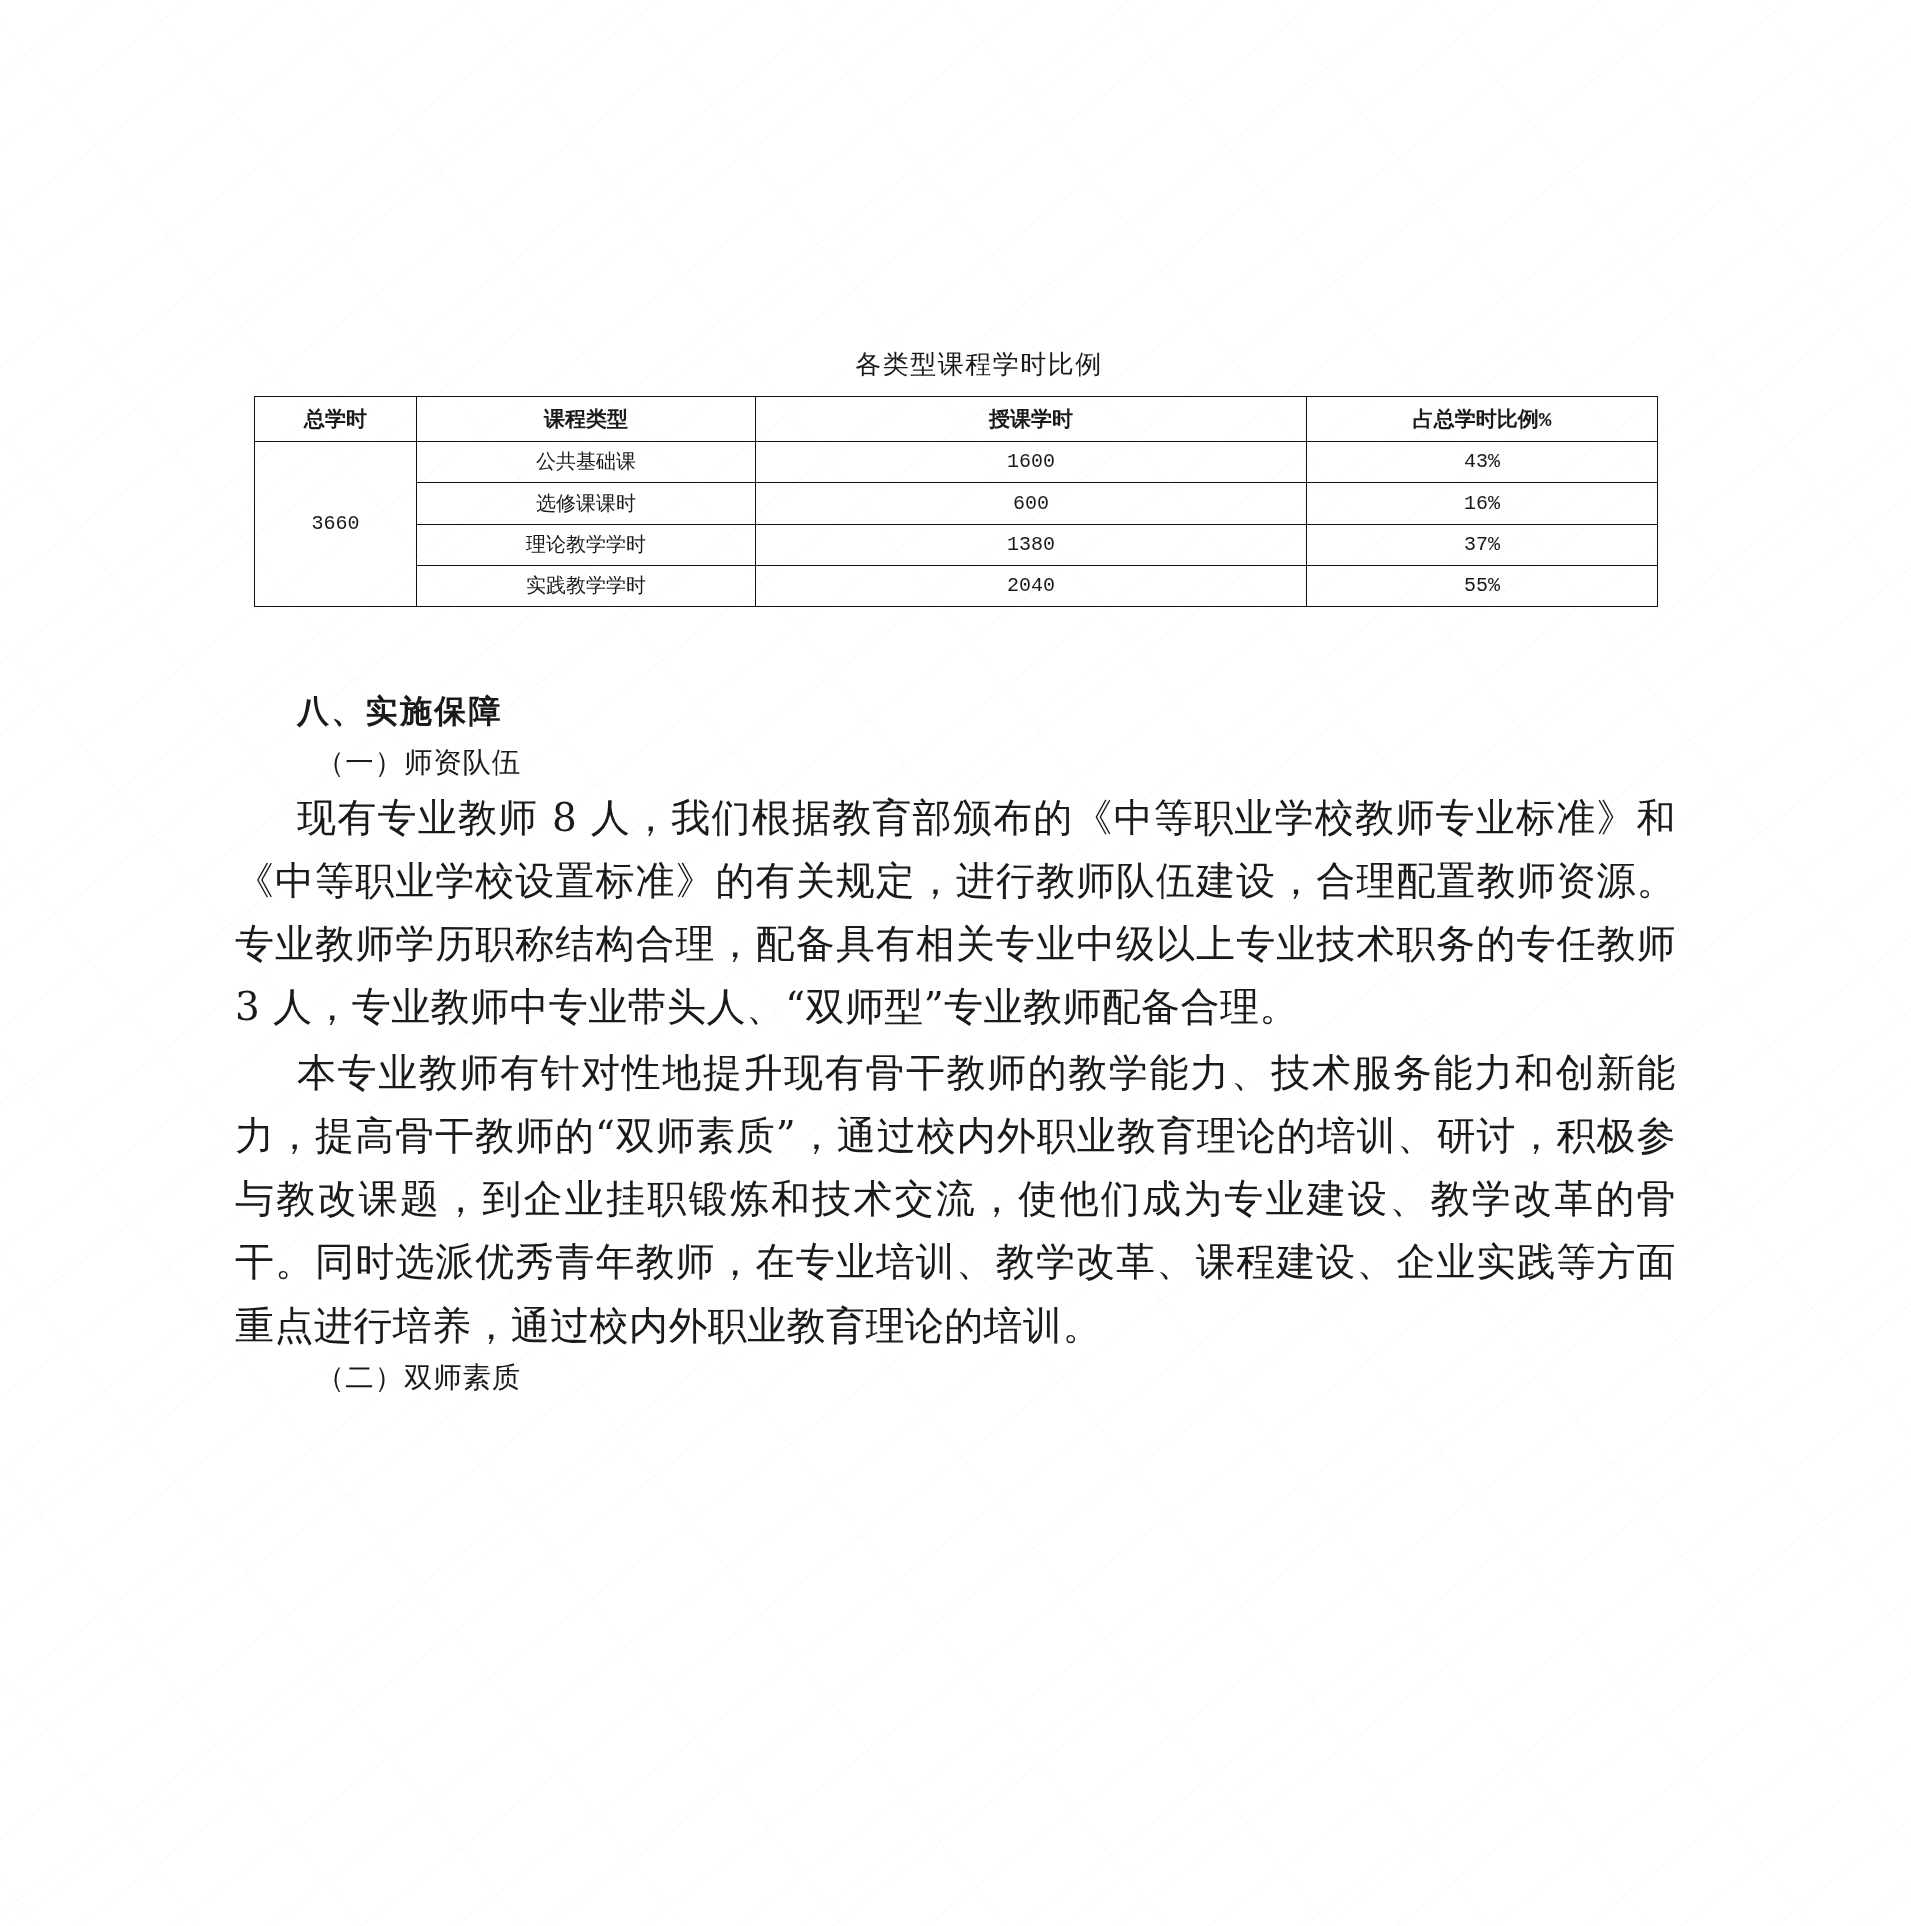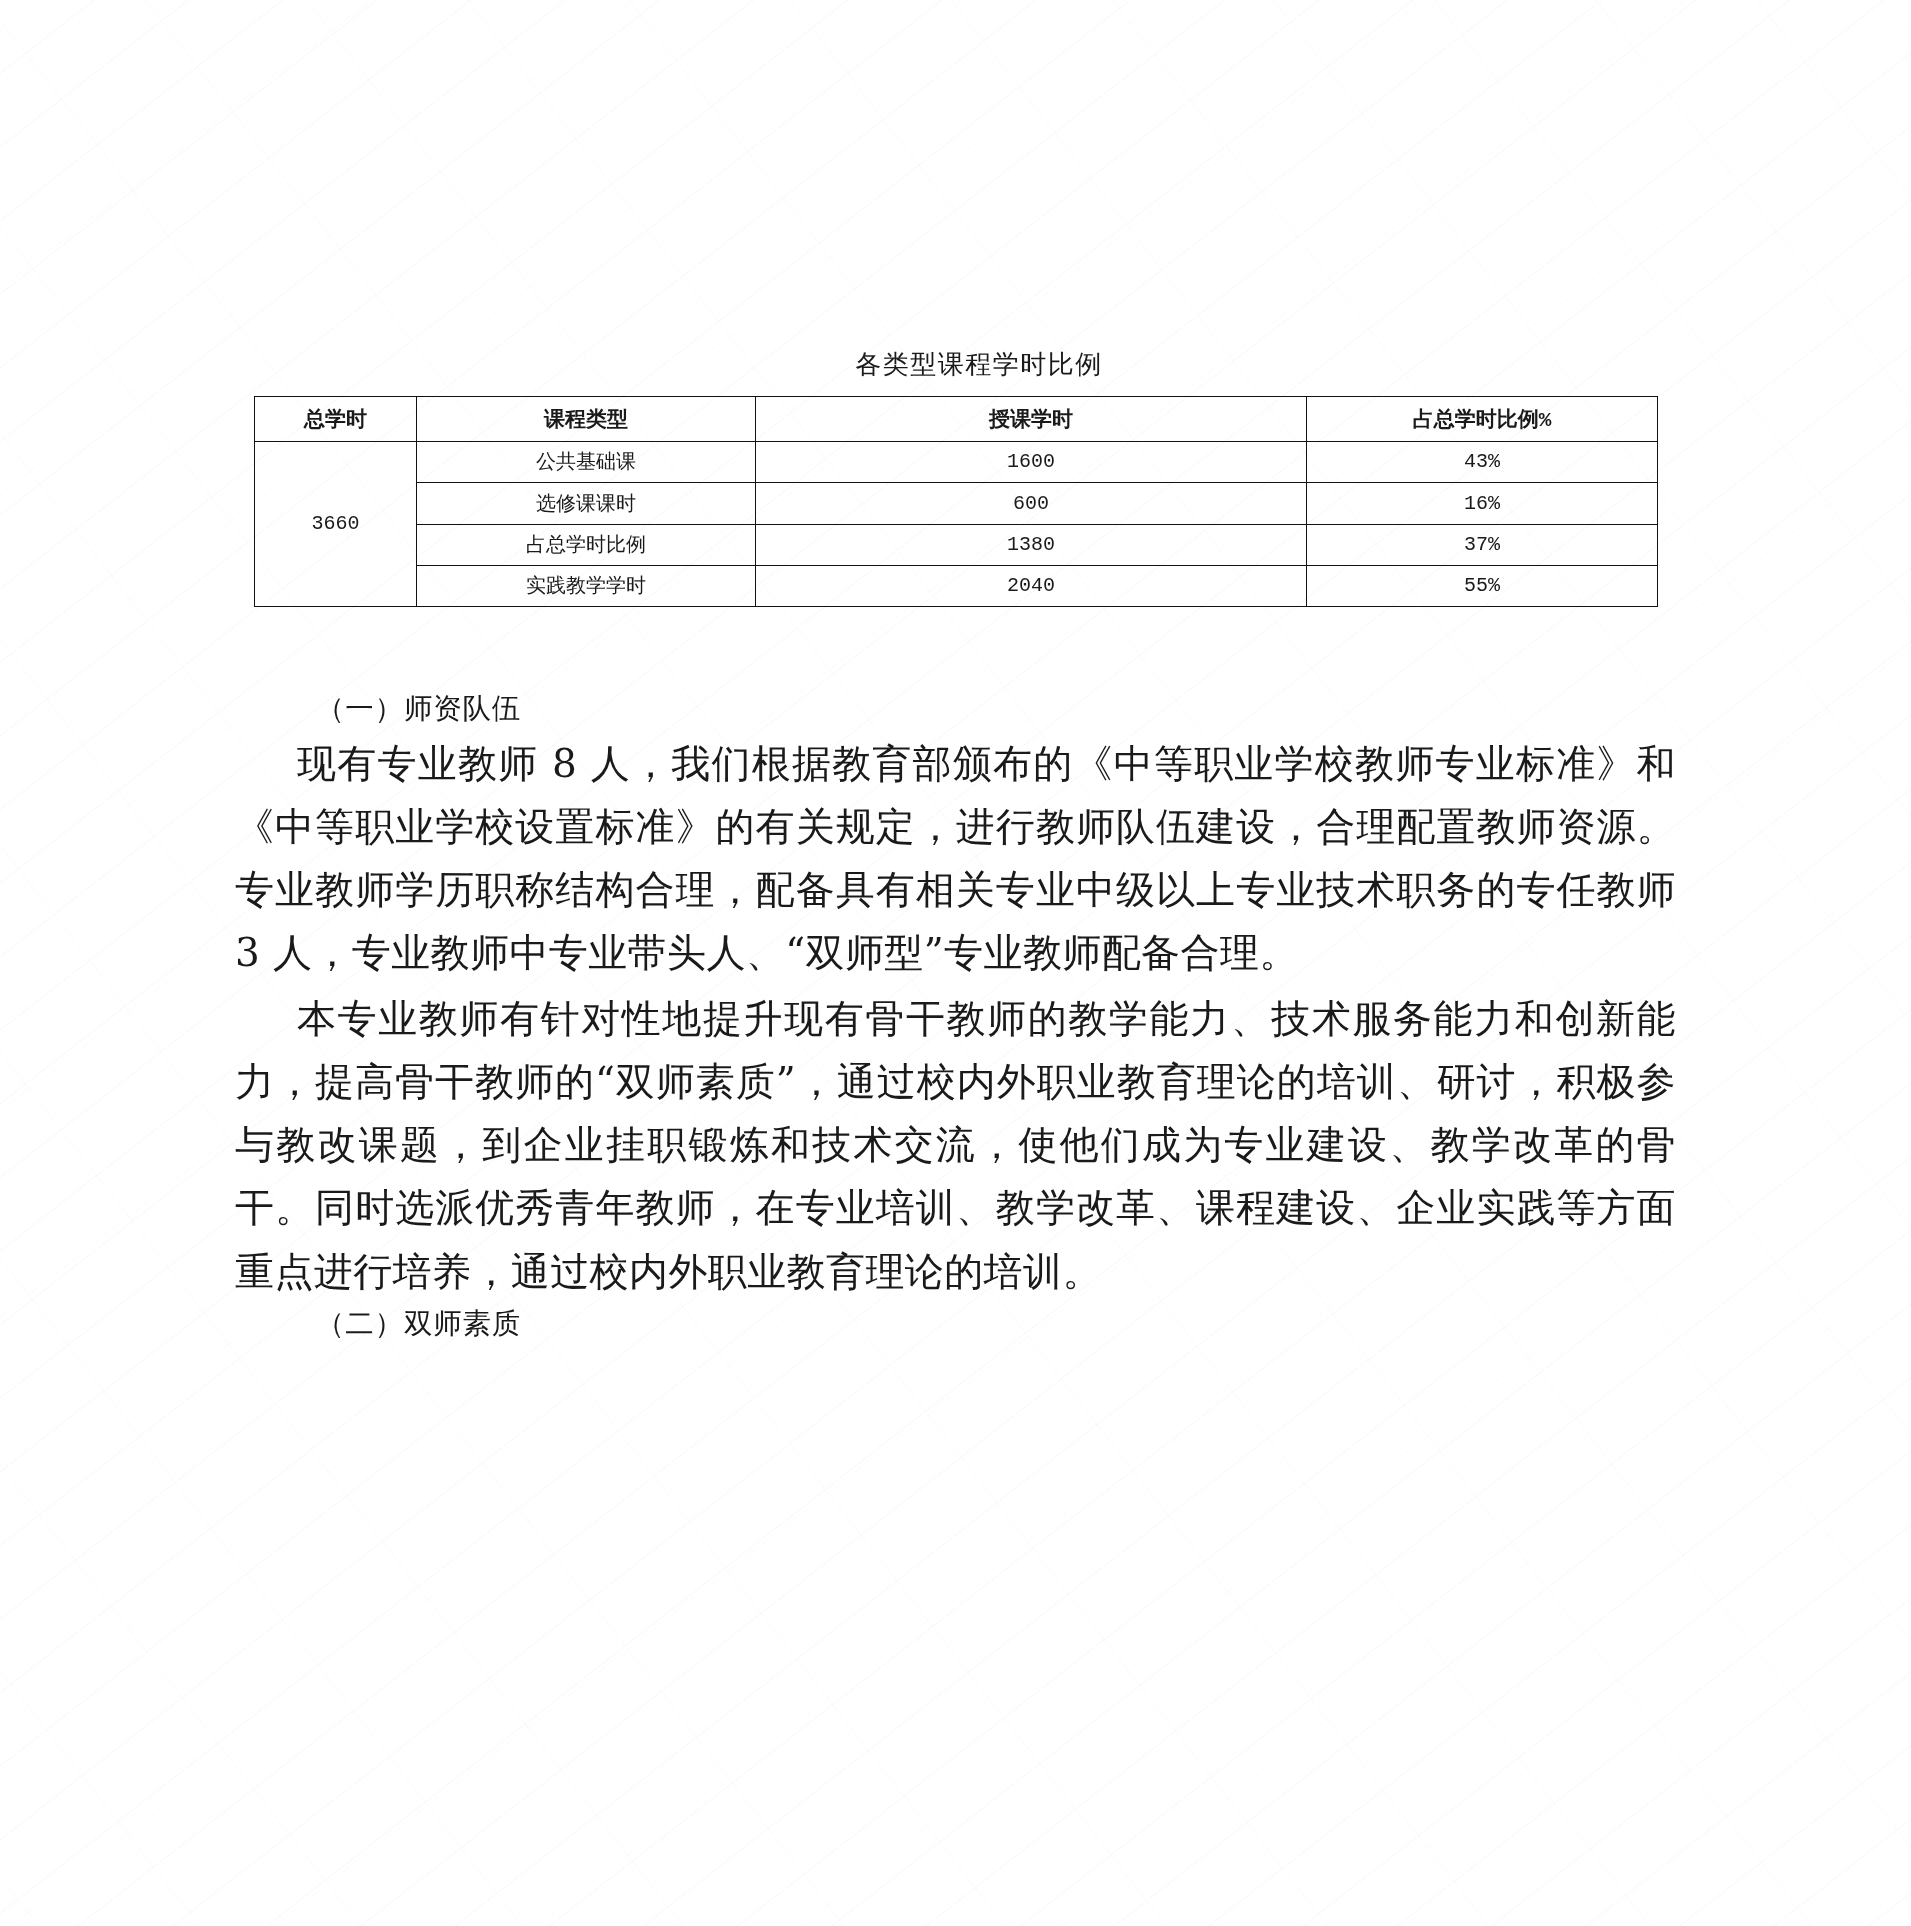--- a/index.html
+++ b/index.html
@@ -165,34 +165,35 @@
           <td>公共基础课</td>
           <td>1600</td>
           <td>43%</td>
         </tr>
         <tr>
           <td>选修课课时</td>
           <td>600</td>
           <td>16%</td>
         </tr>
         <tr>
-          <td>占总学时比例</td>
+          <td>理论教学学时</td>
           <td>1380</td>
           <td>37%</td>
         </tr>
         <tr>
           <td>实践教学学时</td>
           <td>2040</td>
           <td>55%</td>
         </tr>
       </tbody>
     </table>
   </div>
 
   <div class="doc-body">
+    <h2 class="section-heading">八、实施保障</h2>
     <h3 class="sub-heading">（一）师资队伍</h3>
     <p class="para">现有专业教师 8 人，我们根据教育部颁布的《中等职业学校教师专业标准》和《中等职业学校设置标准》的有关规定，进行教师队伍建设，合理配置教师资源。专业教师学历职称结构合理，配备具有相关专业中级以上专业技术职务的专任教师 3 人，专业教师中专业带头人、“双师型”专业教师配备合理。</p>
     <p class="para">本专业教师有针对性地提升现有骨干教师的教学能力、技术服务能力和创新能力，提高骨干教师的“双师素质”，通过校内外职业教育理论的培训、研讨，积极参与教改课题，到企业挂职锻炼和技术交流，使他们成为专业建设、教学改革的骨干。同时选派优秀青年教师，在专业培训、教学改革、课程建设、企业实践等方面重点进行培养，通过校内外职业教育理论的培训。</p>
     <h3 class="sub-heading">（二）双师素质</h3>
   </div>
 
 </div>
 
 
 </body></html>

